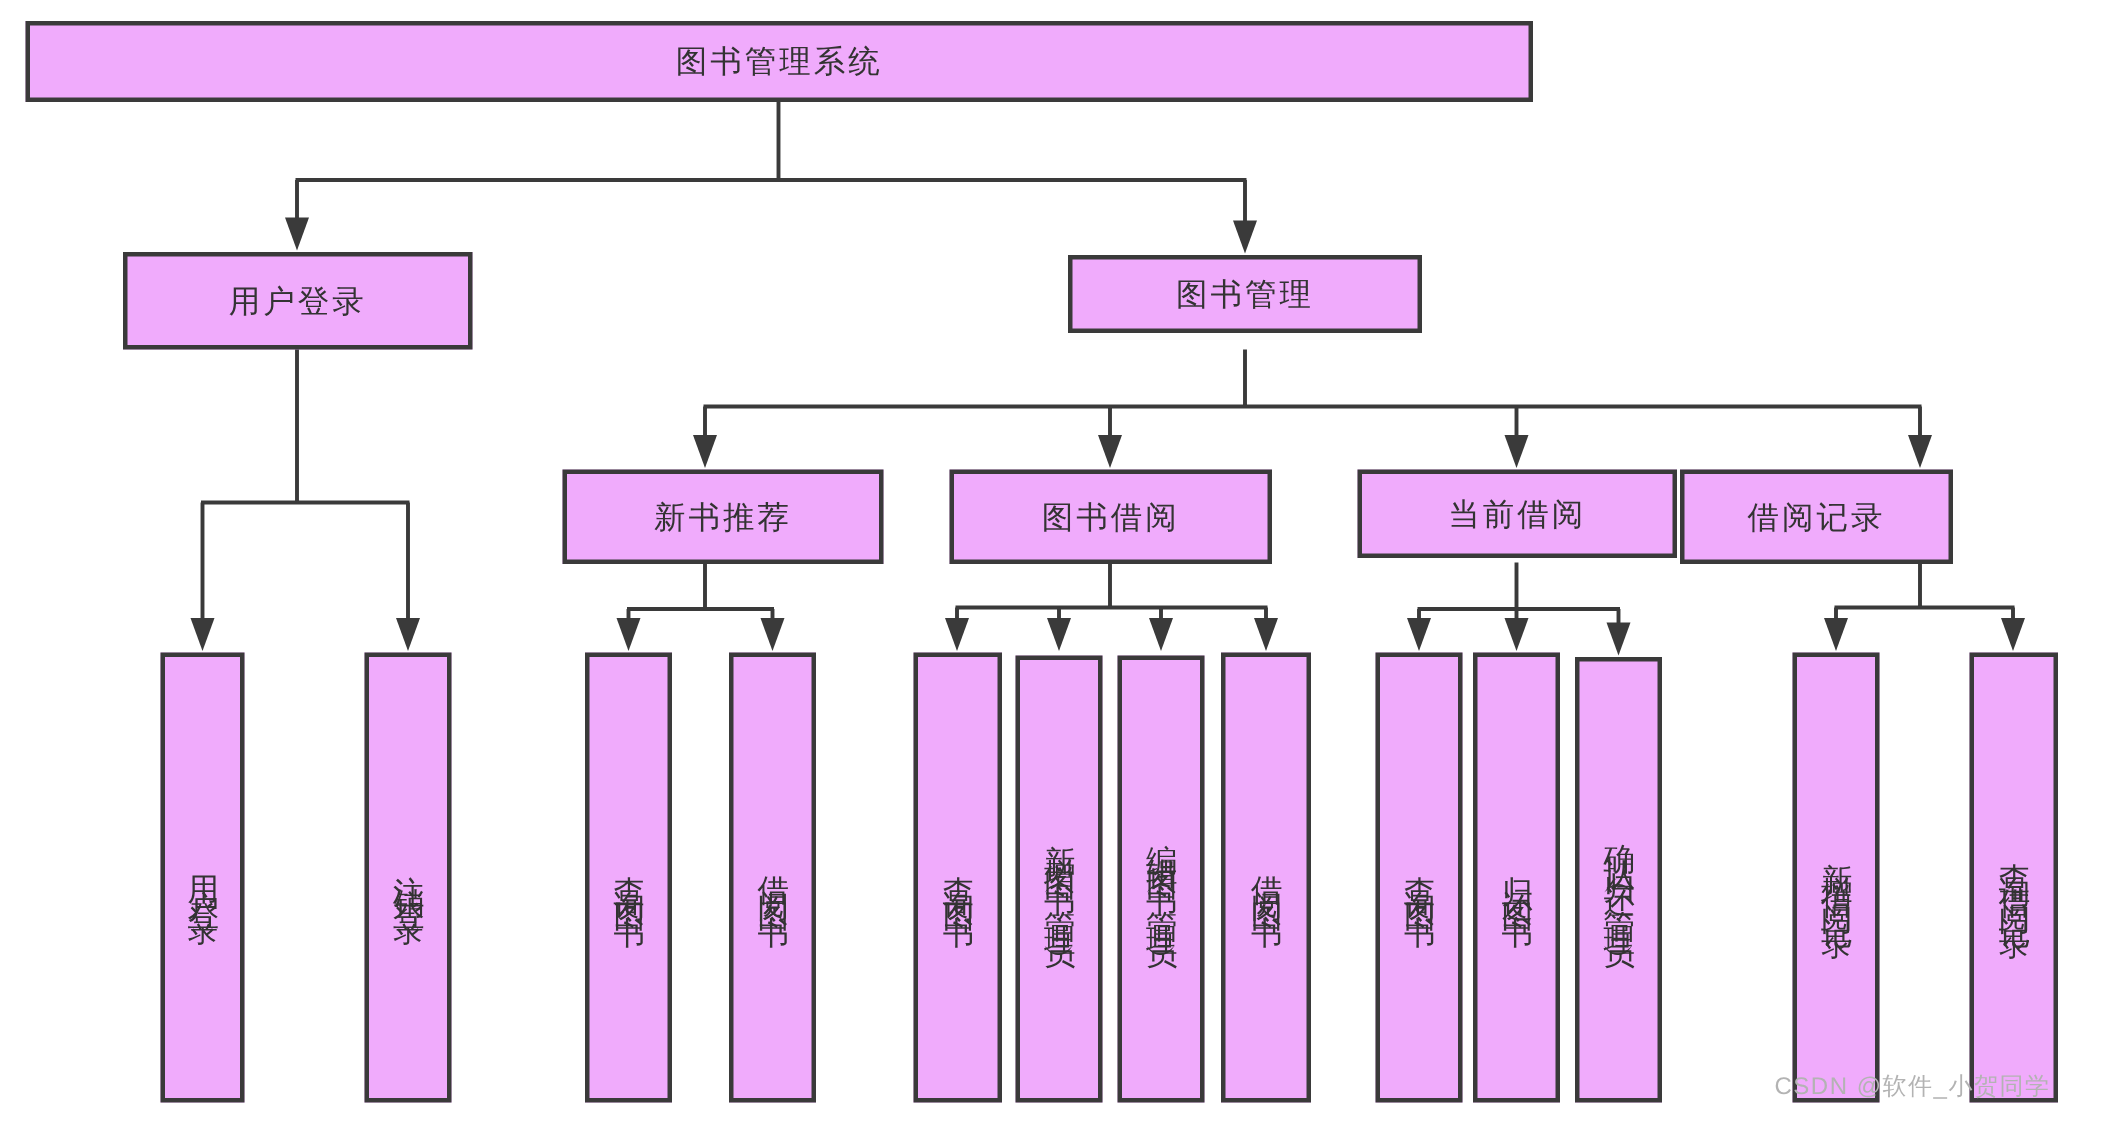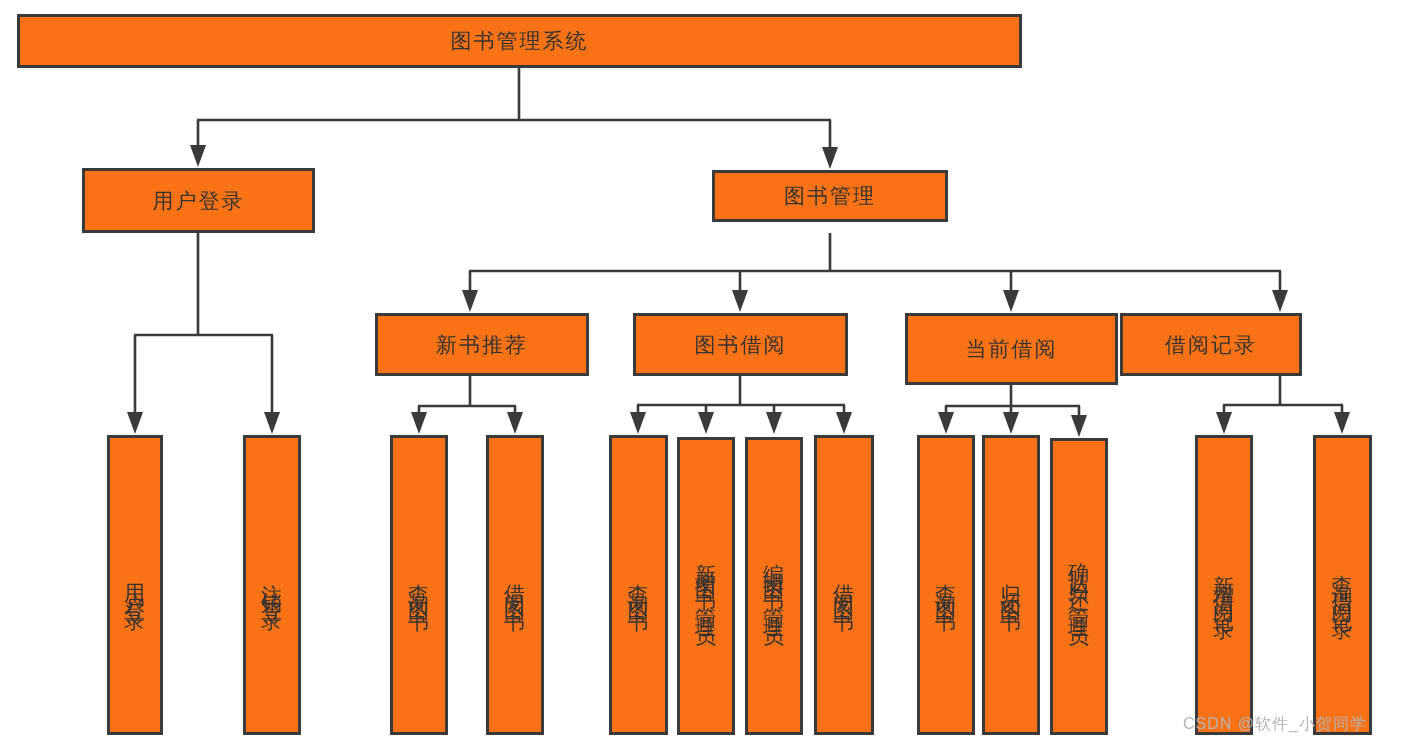--- a/index.html
+++ b/index.html
@@ -9,21 +9,21 @@
     height: 747px;
     background: #ffffff;
     font-family: "Liberation Sans", "DejaVu Sans", sans-serif;
     color: #333333;
     overflow: hidden;
   }
   .stage svg { position: absolute; left: 0; top: 0; }
   .node {
     position: absolute;
     box-sizing: border-box;
-    background: #f97316;
+    background: #f0abfc;
     border: 3px solid #3a3a3a;
     display: flex;
     align-items: center;
     justify-content: center;
   }
   .hnode span {
     font-size: 21px;
     letter-spacing: 2px;
     color: #333333;
     white-space: nowrap;
@@ -100,21 +100,21 @@
   <div class="node hnode" style="left:712px;top:170px;width:236px;height:52px">
     <span>图书管理</span>
   </div>
 
   <div class="node hnode" style="left:375px;top:313px;width:214px;height:63px">
     <span>新书推荐</span>
   </div>
   <div class="node hnode" style="left:633px;top:313px;width:215px;height:63px">
     <span>图书借阅</span>
   </div>
-  <div class="node hnode" style="left:905px;top:313px;width:213px;height:72px">
+  <div class="node hnode" style="left:905px;top:313px;width:213px;height:59px">
     <span>当前借阅</span>
   </div>
   <div class="node hnode" style="left:1120px;top:313px;width:182px;height:63px">
     <span>借阅记录</span>
   </div>
 
   <div class="node vnode" style="left:107px;top:435px;width:56px;height:300px">
     <span>用户登录</span>
   </div>
   <div class="node vnode" style="left:243px;top:435px;width:58px;height:300px">

